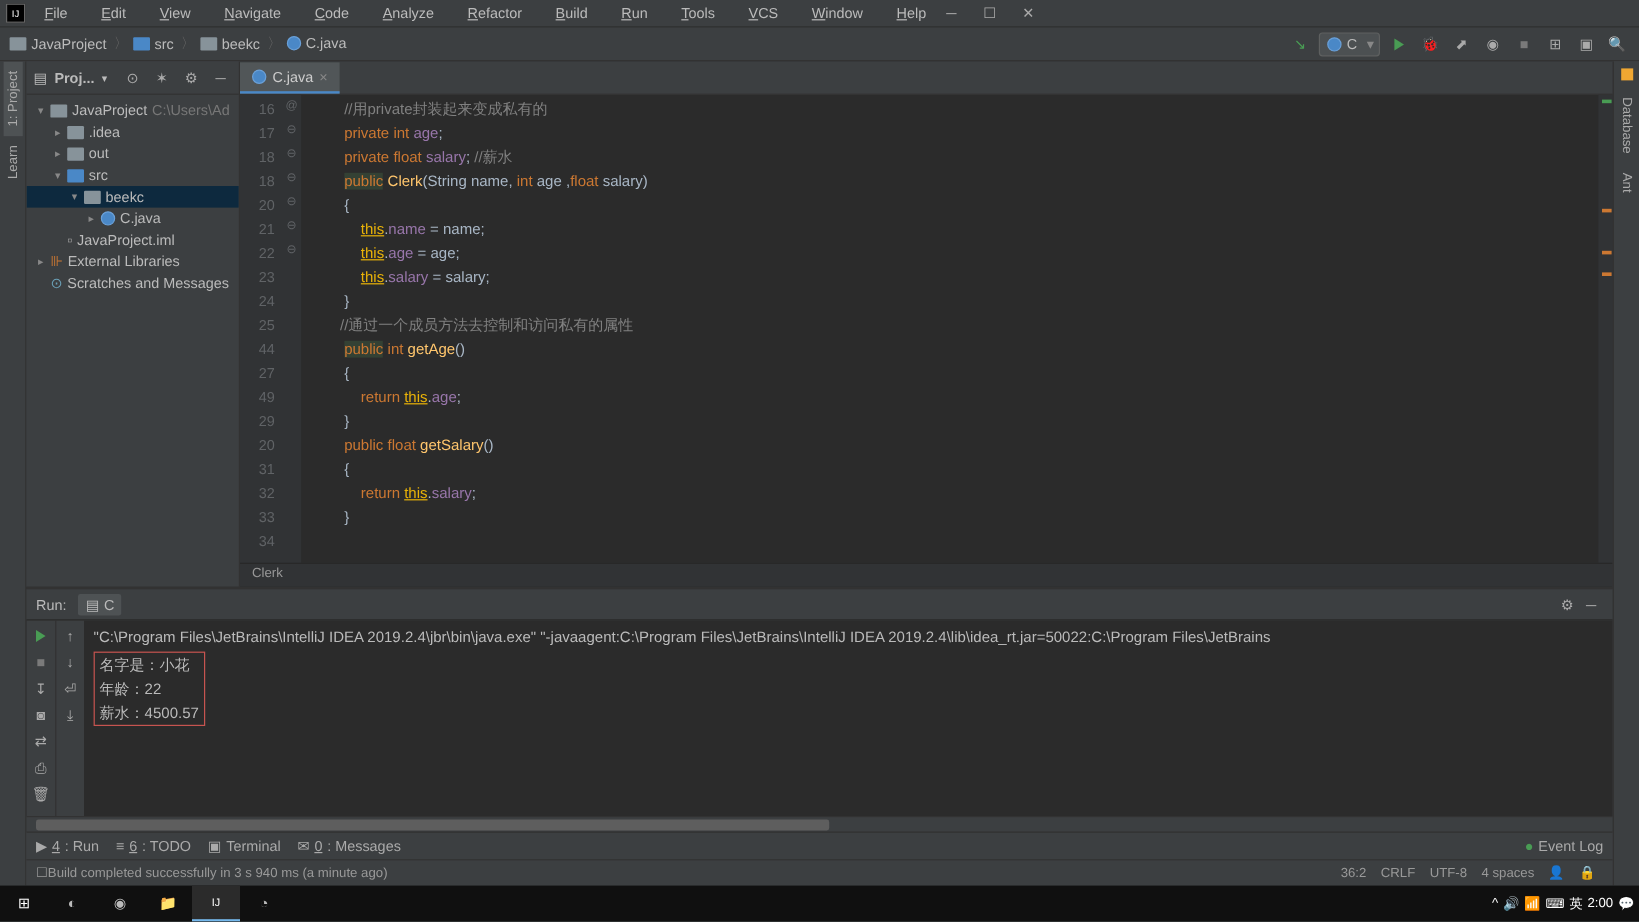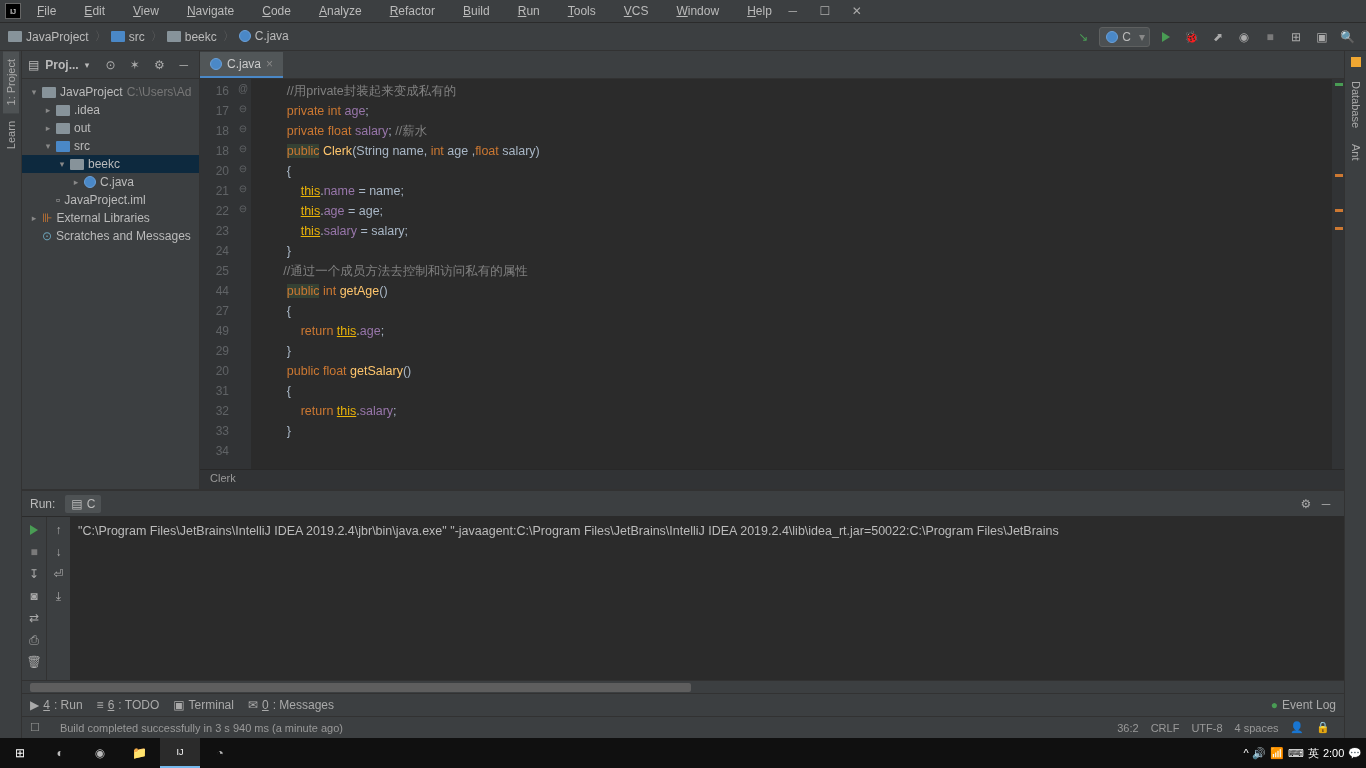--- a/index.html
+++ b/index.html
@@ -303,20 +303,21 @@
           <div class="run-icon">🗑</div>
         </div>
         <div class="run-left2">
           <div class="run-icon">↑</div>
           <div class="run-icon">↓</div>
           <div class="run-icon">⏎</div>
           <div class="run-icon">⤓</div>
         </div>
         <div class="run-out">
           <div style="white-space:nowrap">"C:\Program Files\JetBrains\IntelliJ IDEA 2019.2.4\jbr\bin\java.exe" "-javaagent:C:\Program Files\JetBrains\IntelliJ IDEA 2019.2.4\lib\idea_rt.jar=50022:C:\Program Files\JetBrains</div>
+          <div class="hl-box" id="outbox"><div>名字是：小花</div><div>年龄：22</div><div>薪水：4500.57</div></div>
           <div style="height:16px"></div>
         </div>
       </div>
       <div class="run-scrollbar">
           <div class="run-scrollbar-thumb"></div>
         </div>
     </div>
 
     <div class="bottom-tabs">
       <span id="btabs" style="display:flex;gap:14px">
@@ -327,21 +328,21 @@
         </span>
       <span style="flex:1"></span>
       <span class="btab">
           <span style="color:#499c54">●</span> 
           <span>Event Log</span>
         </span>
     </div>
 
     <div class="status-bar">
       <span>☐</span>
-      <span style="margin-left:20px">Build completed successfully in 3 s 940 ms (a minute ago)</span>
+      <span style="margin-left:0">Build completed successfully in 3 s 940 ms (a minute ago)</span>
       <span class="spacer"></span>
       <span class="status-seg">36:2</span>
       <span class="status-seg">CRLF</span>
       <span class="status-seg">UTF-8</span>
       <span class="status-seg">4 spaces</span>
       <span class="status-seg">👤</span>
       <span class="status-seg">🔒</span>
     </div>
   </div>
 

